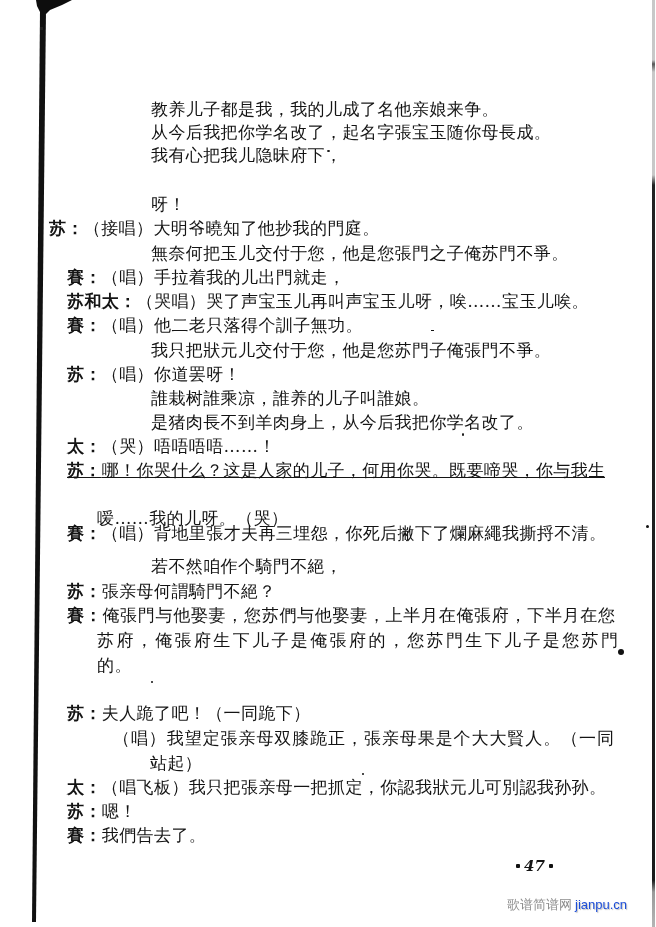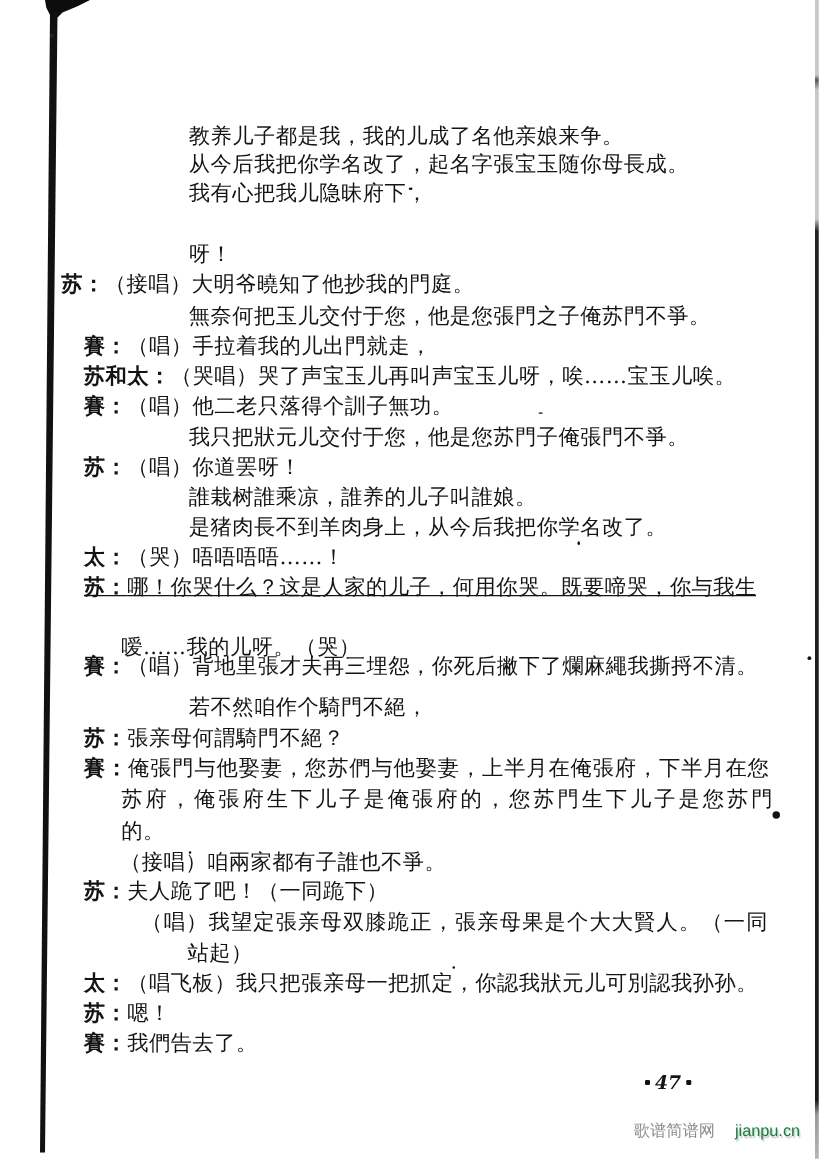--- a/index.html
+++ b/index.html
@@ -77,23 +77,23 @@
       line-height: 18px;
       font-size: 13px;
       white-space: nowrap;
     }
     .wm-name {
       color: #8c8c8c;
       font-family: "DejaVu Sans", sans-serif;
       margin-top: 45px;
     }
     .wm-domain {
-      color: #15803d;
+      color: #1d4ed8;
       font-family: "Liberation Sans", sans-serif;
-      margin-left: 16px;
+      margin-left: 3px;
       text-shadow: 1px 1px 1px rgba(0,0,0,0.25);
     }
     .speck {
       position: absolute;
       background: #111;
       border-radius: 50%;
     }
   </style>
 </head>
 <body>
@@ -175,23 +175,20 @@
   </div>
   <div class="line just" style="left:67px;top:603px;width:548px;">
     <span class="speaker">賽：</span><span>俺張門与他娶妻，您苏們与他娶妻，上半月在俺張府，下半月在您</span>
   </div>
   <div class="line just" style="left:97px;top:628px;width:521px;">
     <span>苏府，俺張府生下儿子是俺張府的，您苏門生下儿子是您苏門</span>
   </div>
   <div class="line" style="left:97px;top:653px;">
     <span>的。</span>
   </div>
-  <div class="line" style="left:96px;top:678px;">
-    <span class="cue">（接唱）</span><span>咱兩家都有子誰也不爭。</span>
-  </div>
   <div class="line" style="left:67px;top:701px;">
     <span class="speaker">苏：</span><span>夫人跪了吧！</span><span class="cue">（一同跪下）</span>
   </div>
   <div class="line just" style="left:113px;top:726px;width:501px;">
     <span class="cue">（唱）</span><span>我望定張亲母双膝跪正，張亲母果是个大大賢人。</span><span class="cue">（一同</span>
   </div>
   <div class="line" style="left:150px;top:751px;">
     <span class="cue">站起）</span>
   </div>
   <div class="line" style="left:67px;top:775px;">

